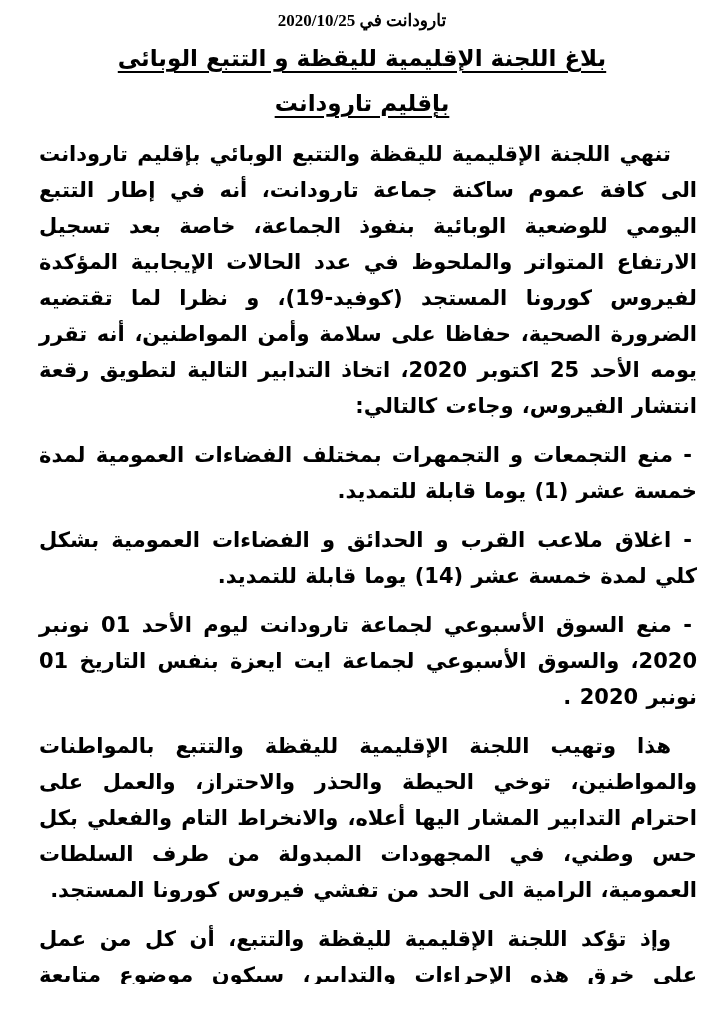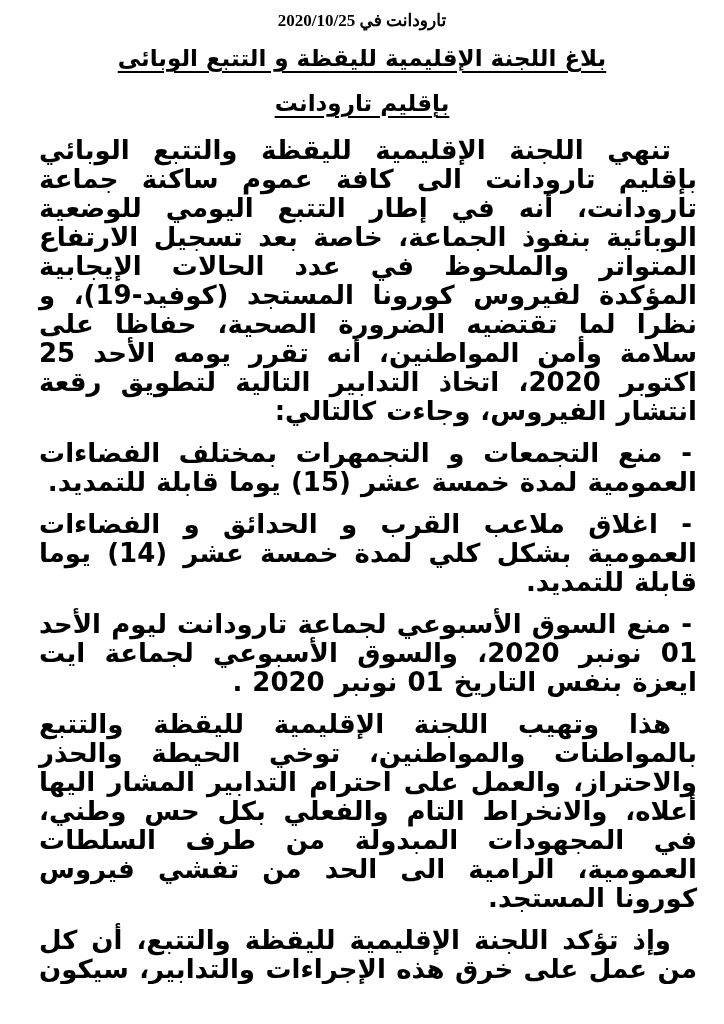--- a/index.html
+++ b/index.html
@@ -40,22 +40,22 @@
     text-underline-offset: 5px;
   }
   .doc-subtitle {
     margin-top: 17px;
   }
   .body-text {
     margin-top: 19px;
   }
   .para {
     font-weight: bold;
-    font-size: 26px;
-    line-height: 29px;
+    font-size: 21px;
+    line-height: 36px;
     text-align: justify;
     text-align-last: right;
     margin: 0 0 13px 12px;
     word-spacing: 1px;
   }
   .para.first-indent {
     text-indent: 26px;
   }
   .para.bullet-item {
     text-indent: 5px;
@@ -73,21 +73,21 @@
   </div>
 
   <div class="doc-title doc-subtitle">
     <span class="underlined">بإقليم تارودانت</span>
   </div>
 
   <div class="body-text">
 
     <p class="para first-indent">تنهي اللجنة الإقليمية لليقظة والتتبع الوبائي بإقليم تارودانت الى كافة عموم ساكنة جماعة تارودانت، أنه في إطار التتبع اليومي للوضعية الوبائية بنفوذ الجماعة، خاصة بعد تسجيل الارتفاع المتواتر والملحوظ في عدد الحالات الإيجابية المؤكدة لفيروس كورونا المستجد (كوفيد-19)، و نظرا لما تقتضيه الضرورة الصحية، حفاظا على سلامة وأمن المواطنين، أنه تقرر يومه الأحد 25 اكتوبر 2020، اتخاذ التدابير التالية لتطويق رقعة انتشار الفيروس، وجاءت كالتالي:</p>
 
-    <p class="para bullet-item">- منع التجمعات و التجمهرات بمختلف الفضاءات العمومية لمدة خمسة عشر (15) يوما قابلة للتمديد.</p>
+    <p class="para bullet-item">- منع التجمعات و التجمهرات بمختلف الفضاءات العمومية لمدة خمسة عشر (1) يوما قابلة للتمديد.</p>
 
     <p class="para bullet-item">- اغلاق ملاعب القرب و الحدائق و الفضاءات العمومية بشكل كلي لمدة خمسة عشر (14) يوما قابلة للتمديد.</p>
 
     <p class="para bullet-item">- منع السوق الأسبوعي لجماعة تارودانت ليوم الأحد 01 نونبر 2020، والسوق الأسبوعي لجماعة ايت ايعزة بنفس التاريخ 01 نونبر 2020 .</p>
 
     <p class="para first-indent">هذا وتهيب اللجنة الإقليمية لليقظة والتتبع بالمواطنات والمواطنين، توخي الحيطة والحذر والاحتراز، والعمل على احترام التدابير المشار اليها أعلاه، والانخراط التام والفعلي بكل حس وطني، في المجهودات المبدولة من طرف السلطات العمومية، الرامية الى الحد من تفشي فيروس كورونا المستجد.</p>
 
     <p class="para first-indent">وإذ تؤكد اللجنة الإقليمية لليقظة والتتبع، أن كل من عمل على خرق هذه الإجراءات والتدابير، سيكون موضوع متابعة قانونية، وفقا لماء جاء في مضامين قانون حالة الطوارئ الصحية.</p>
 
     <p class="para first-indent">كما ستتم مواصلة تفعيل اجراءات المراقبة والحزم، في حق كل شخص تبت اخلاله بالإجراءات الاحترازية، التي تم فرضها من طرف السلطات العمومية، لاسيما اجبارية ارتداء الكمامة والتباعد الجسدي.</p>

